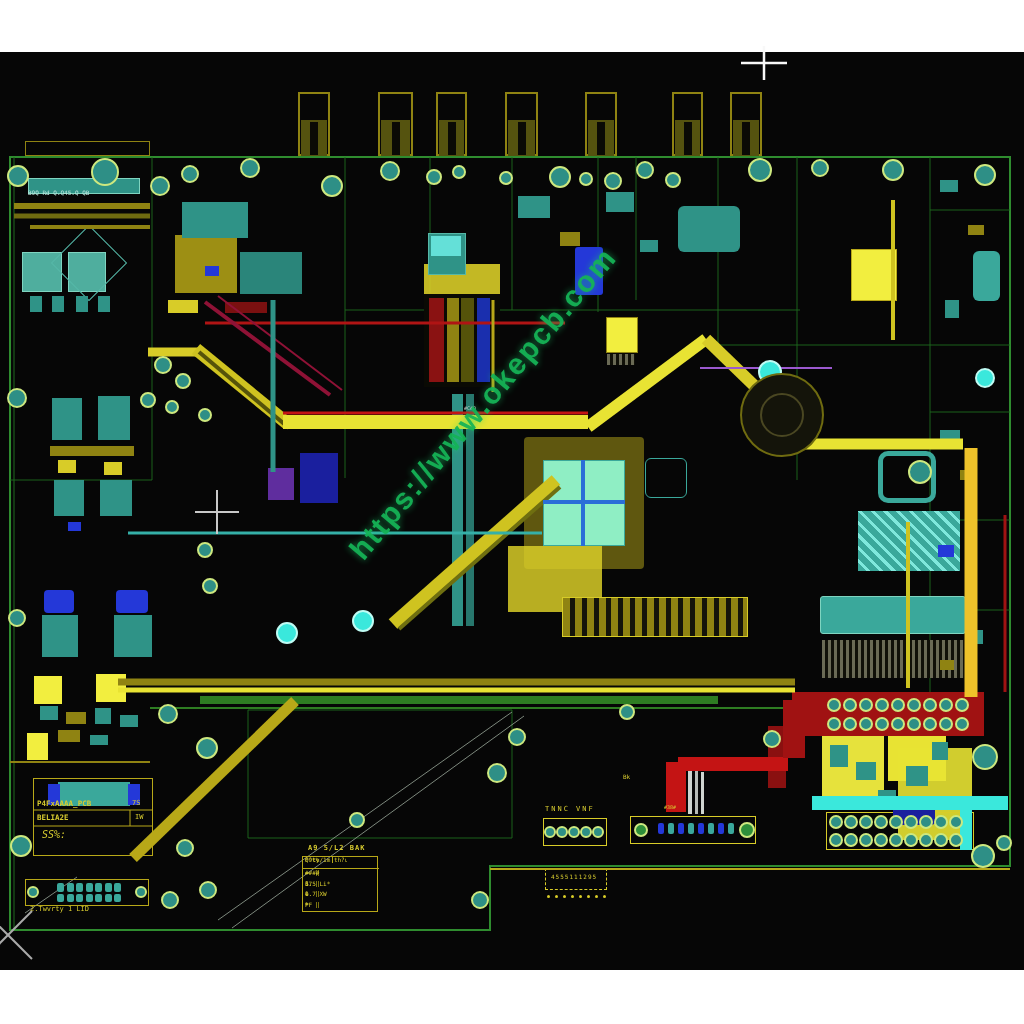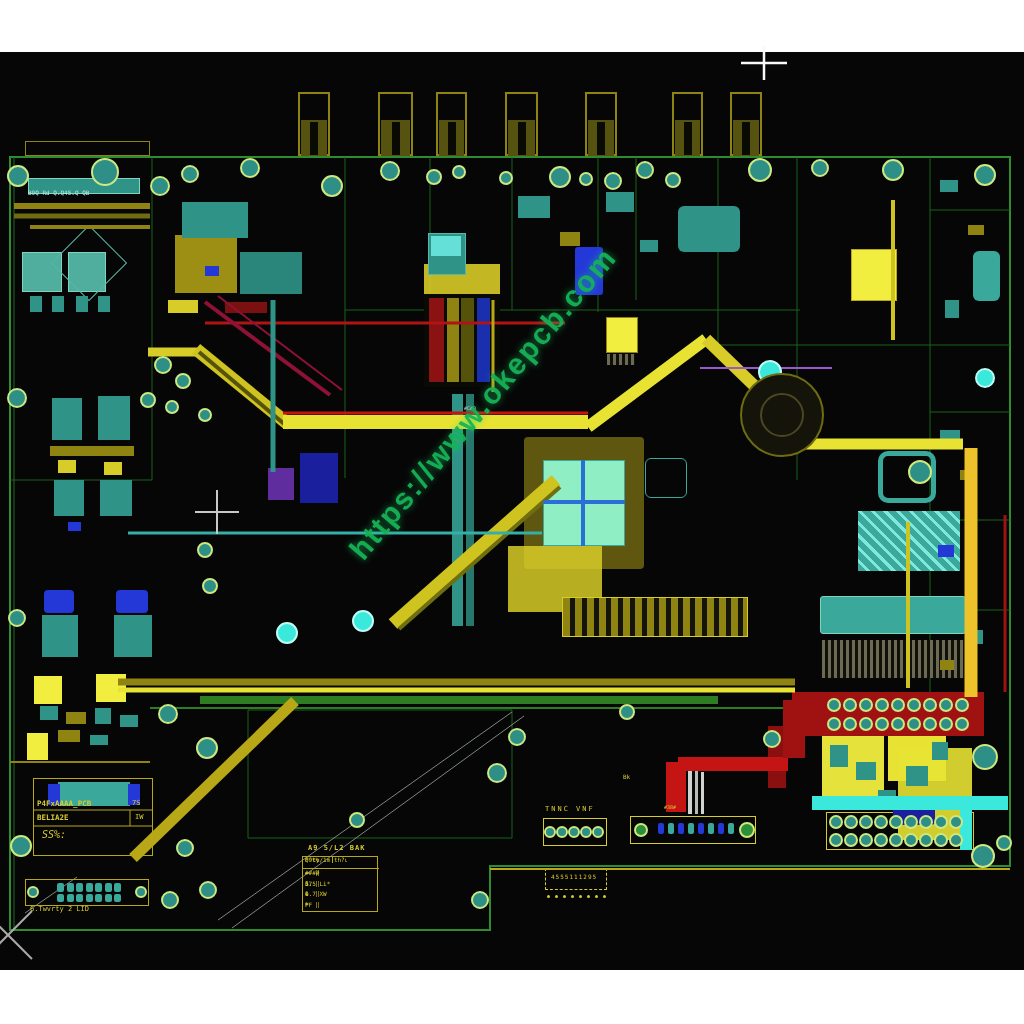--- a/index.html
+++ b/index.html
@@ -343,21 +343,21 @@
     </div>
   <div class="abs" id="annoLayer" style="left:0;top:0;width:1024px;height:1024px;">
       <div class="abs" style="left: 28px; top: 190px; color: rgb(191, 232, 224); font-size: 6px; line-height: 1; white-space: nowrap;">B9Q Rd Q.Q45.Q QB</div>
       <div class="abs" style="left: 37px; top: 800px; color: rgb(216, 204, 48); font-size: 7.5px; line-height: 1; white-space: nowrap; font-weight: bold;">P4FxAAAA_PCB</div>
       <div class="abs" style="left: 132px; top: 800px; color: rgb(216, 204, 48); font-size: 7px; line-height: 1; white-space: nowrap;">7S</div>
       <div class="abs" style="left: 37px; top: 814px; color: rgb(216, 204, 48); font-size: 7.5px; line-height: 1; white-space: nowrap; font-weight: bold;">BELIA2E</div>
       <div class="abs" style="left: 135px; top: 814px; color: rgb(216, 204, 48); font-size: 7px; line-height: 1; white-space: nowrap;">IW</div>
       <div class="abs" style="left: 42px; top: 830px; color: rgb(216, 204, 48); font-size: 10px; line-height: 1; white-space: nowrap; font-style: italic;">SS%:</div>
       <div class="abs" style="left: 545px; top: 806px; color: rgb(216, 204, 48); font-size: 7px; line-height: 1; white-space: nowrap; letter-spacing: 2px;">TNNC VNF</div>
       <div class="abs" style="left: 664px; top: 805px; color: rgb(216, 204, 48); font-size: 5px; line-height: 1; white-space: nowrap;">#38#</div>
-      <div class="abs" style="left: 30px; top: 906px; color: rgb(216, 204, 48); font-size: 7px; line-height: 1; white-space: nowrap;">6.Twvrty 2 LID</div>
+      <div class="abs" style="left: 30px; top: 906px; color: rgb(216, 204, 48); font-size: 7px; line-height: 1; white-space: nowrap;">2.Twvrty 1 LID</div>
       <div class="abs" style="left: 551px; top: 874px; color: rgb(216, 204, 48); font-size: 6px; line-height: 1; white-space: nowrap; letter-spacing: 1px;">4555111295</div>
       <div class="abs" style="left: 623px; top: 774px; color: rgb(216, 204, 48); font-size: 6px; line-height: 1; white-space: nowrap;">Bk</div>
       <div class="abs" style="left: 464px; top: 406px; color: rgb(204, 204, 204); font-size: 5px; line-height: 1; white-space: nowrap;">#C#O</div>
       <div class="abs" style="left: 308px; top: 844px; color: rgb(216, 204, 48); font-size: 7px; font-weight: bold; letter-spacing: 1px;">A9 5/L2 BAK</div>
       <div class="abs" style="left: 302px; top: 856px; width: 76px; height: 56px; border: 1px solid rgb(184, 168, 24);">
         <div class="abs" style="left: 0px; top: 0px; width: 76px; height: 12px; border-bottom: 1px solid rgb(184, 168, 24); display: flex;">
           <div class="abs tb-cell" style="width: 30px; border-right: 1px solid rgb(184, 168, 24); padding-left: 2px;">F9t%</div>
           <div class="abs tb-cell" style="width: 44px; padding-left: 2px;">Q'ty/1m th?um</div>
         </div>
         <div class="abs" style="left: 0px; top: 13px; width: 76px; height: 10px; display: flex;">

